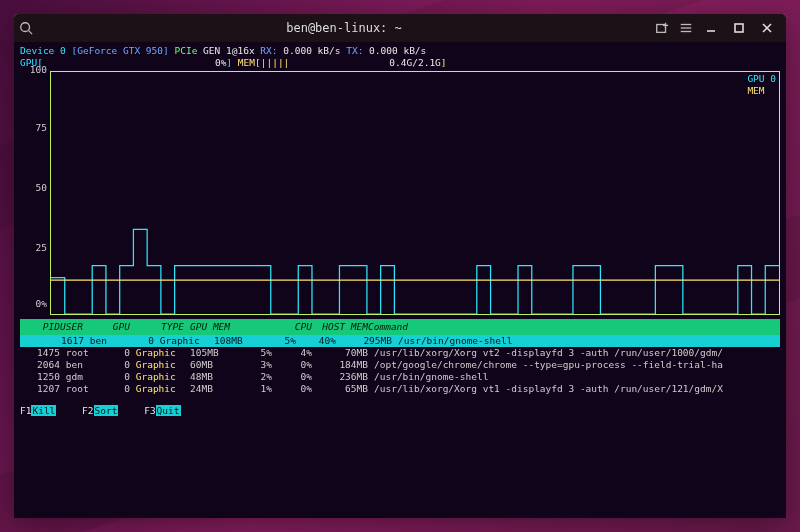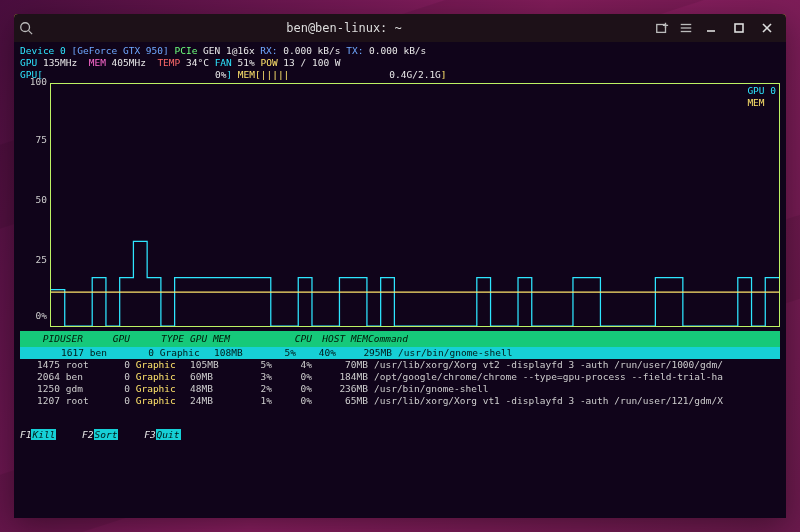--- a/index.html
+++ b/index.html
@@ -58,21 +58,21 @@
 .c-gpu{width:30px;text-align:right}
 .c-type{width:60px}
 .c-gpum{width:48px;text-align:left}
 .c-mem{width:34px;text-align:right}
 .c-cpu{width:40px;text-align:right}
 .c-host{width:56px;text-align:right}
 .c-cmd{flex:1;padding-left:6px}
 .sel{background:#16d0d6;color:#001a1a;padding-left:24px;}
 .sel .c-type{color:#001a1a}
 
-.footer{margin-top:22px;color:#cecece;font-style:italic;}
+.footer{margin-top:10px;color:#cecece;}
 .footer .fk{color:#e8e8e8}
 .footer .fa{background:#16d0d6;color:#001a1a;padding:0 1px;}
 .footer span.gap{display:inline-block;width:20px;}
 
 .leftpad{padding-left:30px;}
 </style>
 </head>
 <body>
 <div class="bg-stripe s1"></div>
 <div class="bg-stripe s2"></div>
@@ -127,32 +127,20 @@
     <div>
       <span class="cy">Device 0</span>
       <span class="bl">[GeForce GTX 950]</span>
       <span class="gr">PCIe</span>
       <span class="wh">GEN</span>
       <span class="wh">1@16x</span>
       <span class="bl">RX:</span>
       <span class="wh">0.000 kB/s</span>
       <span class="bl">TX:</span>
       <span class="wh">0.000 kB/s</span>
-    </div>
-    <div>
-      <span class="cy">GPU</span>
-      <span class="wh">135MHz</span>&nbsp;
-      <span class="mg">MEM</span>
-      <span class="wh">405MHz</span>&nbsp;
-      <span class="rd">TEMP</span>
-      <span class="wh">34°C</span>
-      <span class="cy">FAN</span>
-      <span class="wh">51%</span>
-      <span class="ye">POW</span>
-      <span class="wh">13 / 100 W</span>
     </div>
     <div>
       <span class="cy">GPU</span><span class="cy">[</span><span style="display:inline-block;width:172px;"></span><span class="wh">0%</span><span class="cy">]</span>
       <span class="ye">MEM</span><span class="ye">[</span><span class="ye">|||||</span><span style="display:inline-block;width:100px;"></span><span class="wh">0.4G/2.1G</span><span class="ye">]</span>
     </div>
 
     <div class="leftpad">
       <div class="graph">
         <div class="ylabels">
           <div class="yl100">100</div>

